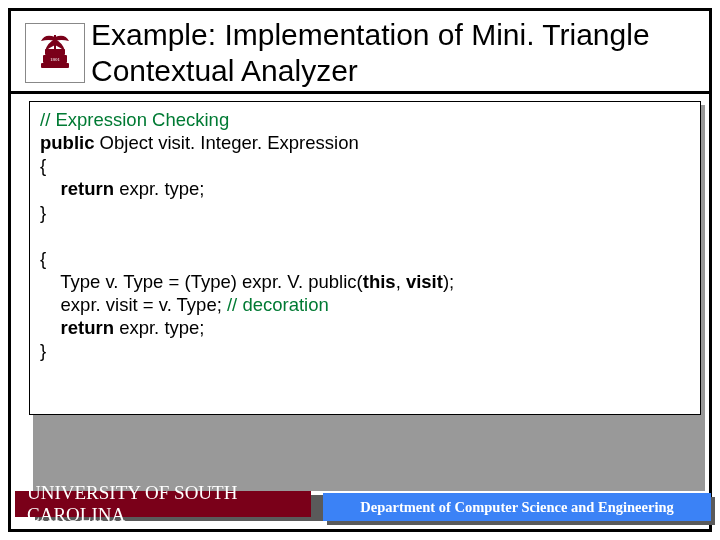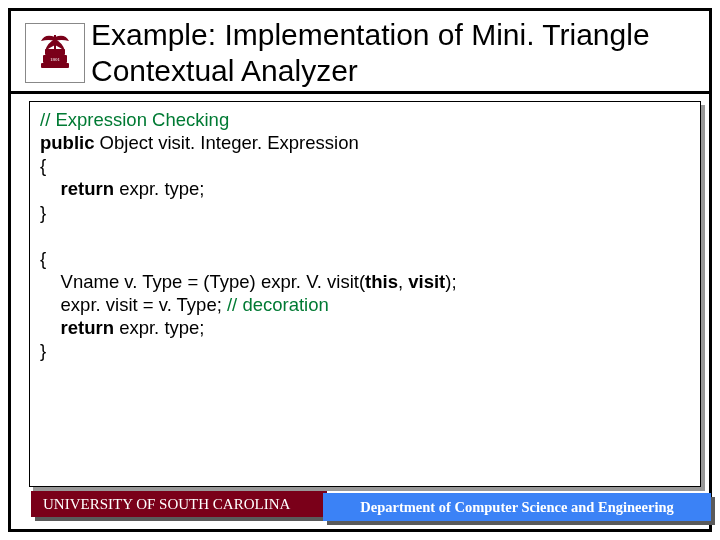--- a/index.html
+++ b/index.html
@@ -56,48 +56,48 @@
     left: 22px;
     width: 672px;
     height: 386px;
     background: #999;
   }
   .code-box {
     position: absolute;
     top: 90px;
     left: 18px;
     width: 672px;
-    height: 386px;
+    height: 314px;
     background: #fff;
     border: 1.5px solid #000;
     padding: 6px 10px;
     font-size: 18.5px;
     line-height: 1.25;
   }
   .code-box .line { white-space: pre; }
   .kw { font-weight: bold; margin-top: 21px; }
   .comment { color: #007a33; }
   .footer-left-shadow {
     position: absolute;
     bottom: 8px;
     left: 24px;
     width: 296px;
     height: 26px;
     background: #5a5a5a;
   }
   .footer-left {
     position: absolute;
     bottom: 12px;
-    left: 20px;
+    left: 4px;
     width: 296px;
     height: 26px;
     background: #7a0019;
     color: #fff;
     font-family: "Times New Roman", serif;
-    font-size: 15px;
+    font-size: 19px;
     display: flex;
     align-items: center;
     padding-left: 12px;
   }
   .footer-right-shadow {
     position: absolute;
     bottom: 4px;
     left: 316px;
     width: 388px;
     height: 28px;
@@ -146,21 +146,21 @@
 
   <div class="code-box-shadow"></div>
   <div class="code-box">
     <div class="line"><span class="comment">// Expression Checking</span></div>
     <div class="line"><span class="kw">public</span><span> Object visit. Integer. Expression</span></div>
     <div class="line"><span>{</span></div>
     <div class="line"><span class="kw">    return</span><span> expr. type;</span></div>
     <div class="line"><span>}</span></div>
     <div class="line"><span> </span></div>
     <div class="line"><span>{</span></div>
-    <div class="line"><span>    Vname v. Type = (Type) expr. V. visit(</span><span class="kw">this</span><span>, </span><span class="kw">visit</span><span>);</span></div>
+    <div class="line"><span>    Type v. Type = (Type) expr. V. public(</span><span class="kw">this</span><span>, </span><span class="kw">visit</span><span>);</span></div>
     <div class="line"><span>    expr. visit = v. Type; </span><span class="comment">// decoration</span></div>
     <div class="line"><span class="kw">    return</span><span> expr. type;</span></div>
     <div class="line"><span>}</span></div>
   </div>
 
   <div class="footer-left-shadow"></div>
   <div class="footer-left">UNIVERSITY OF SOUTH CAROLINA</div>
 
   <div class="footer-right-shadow"></div>
   <div class="footer-right">Department of Computer Science and Engineering</div>

